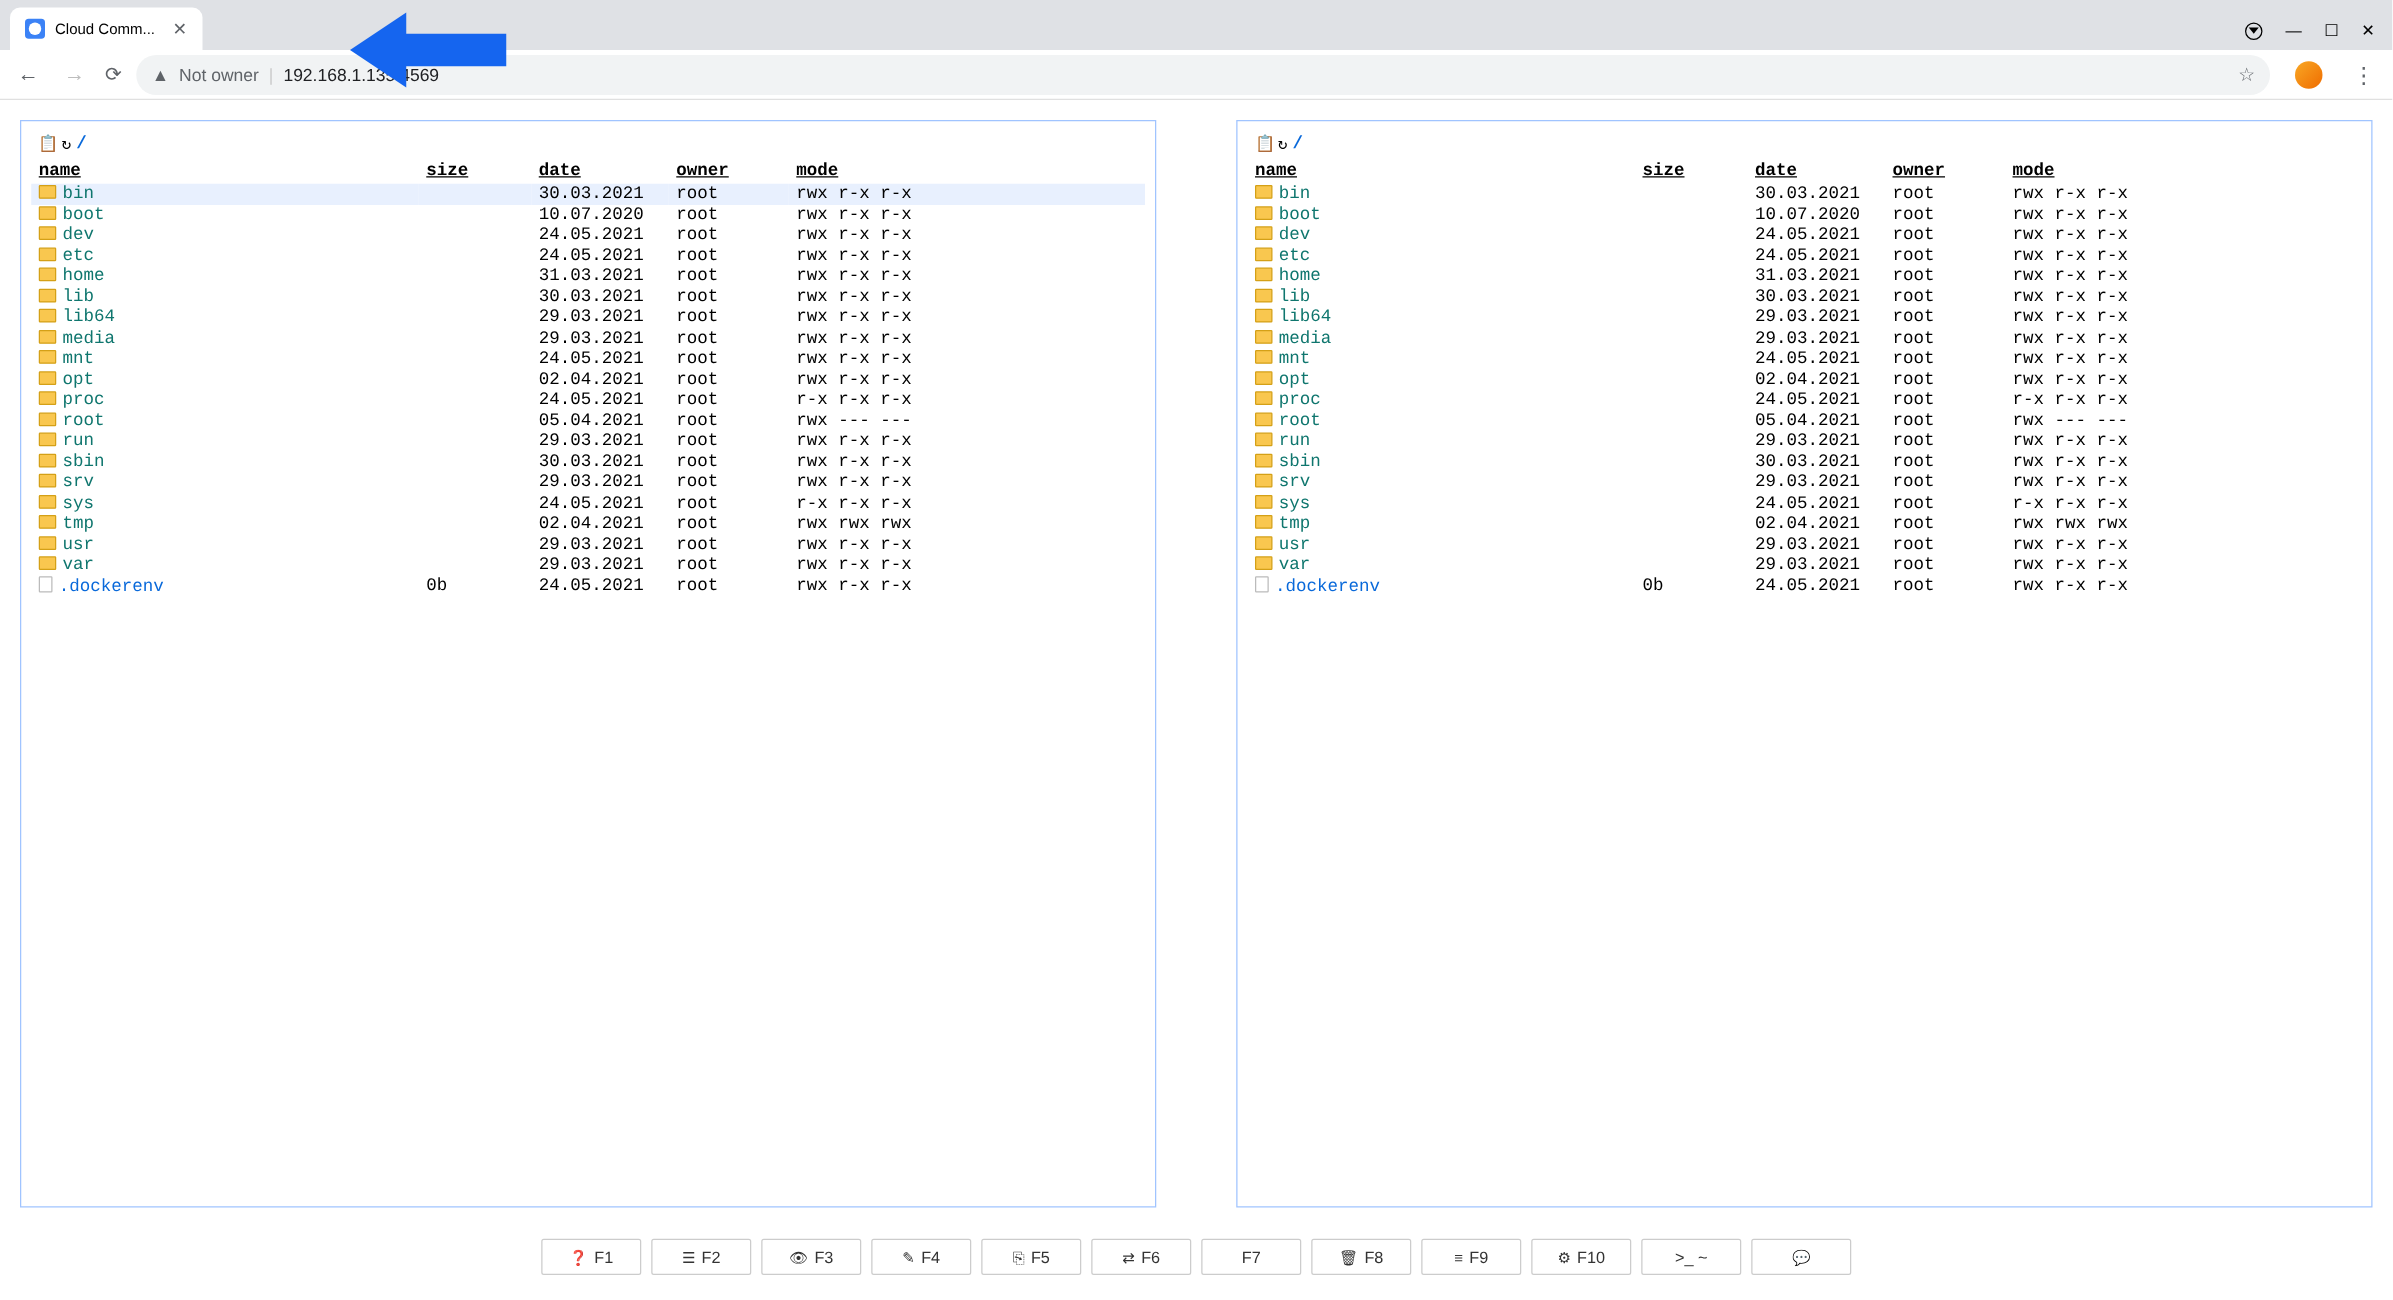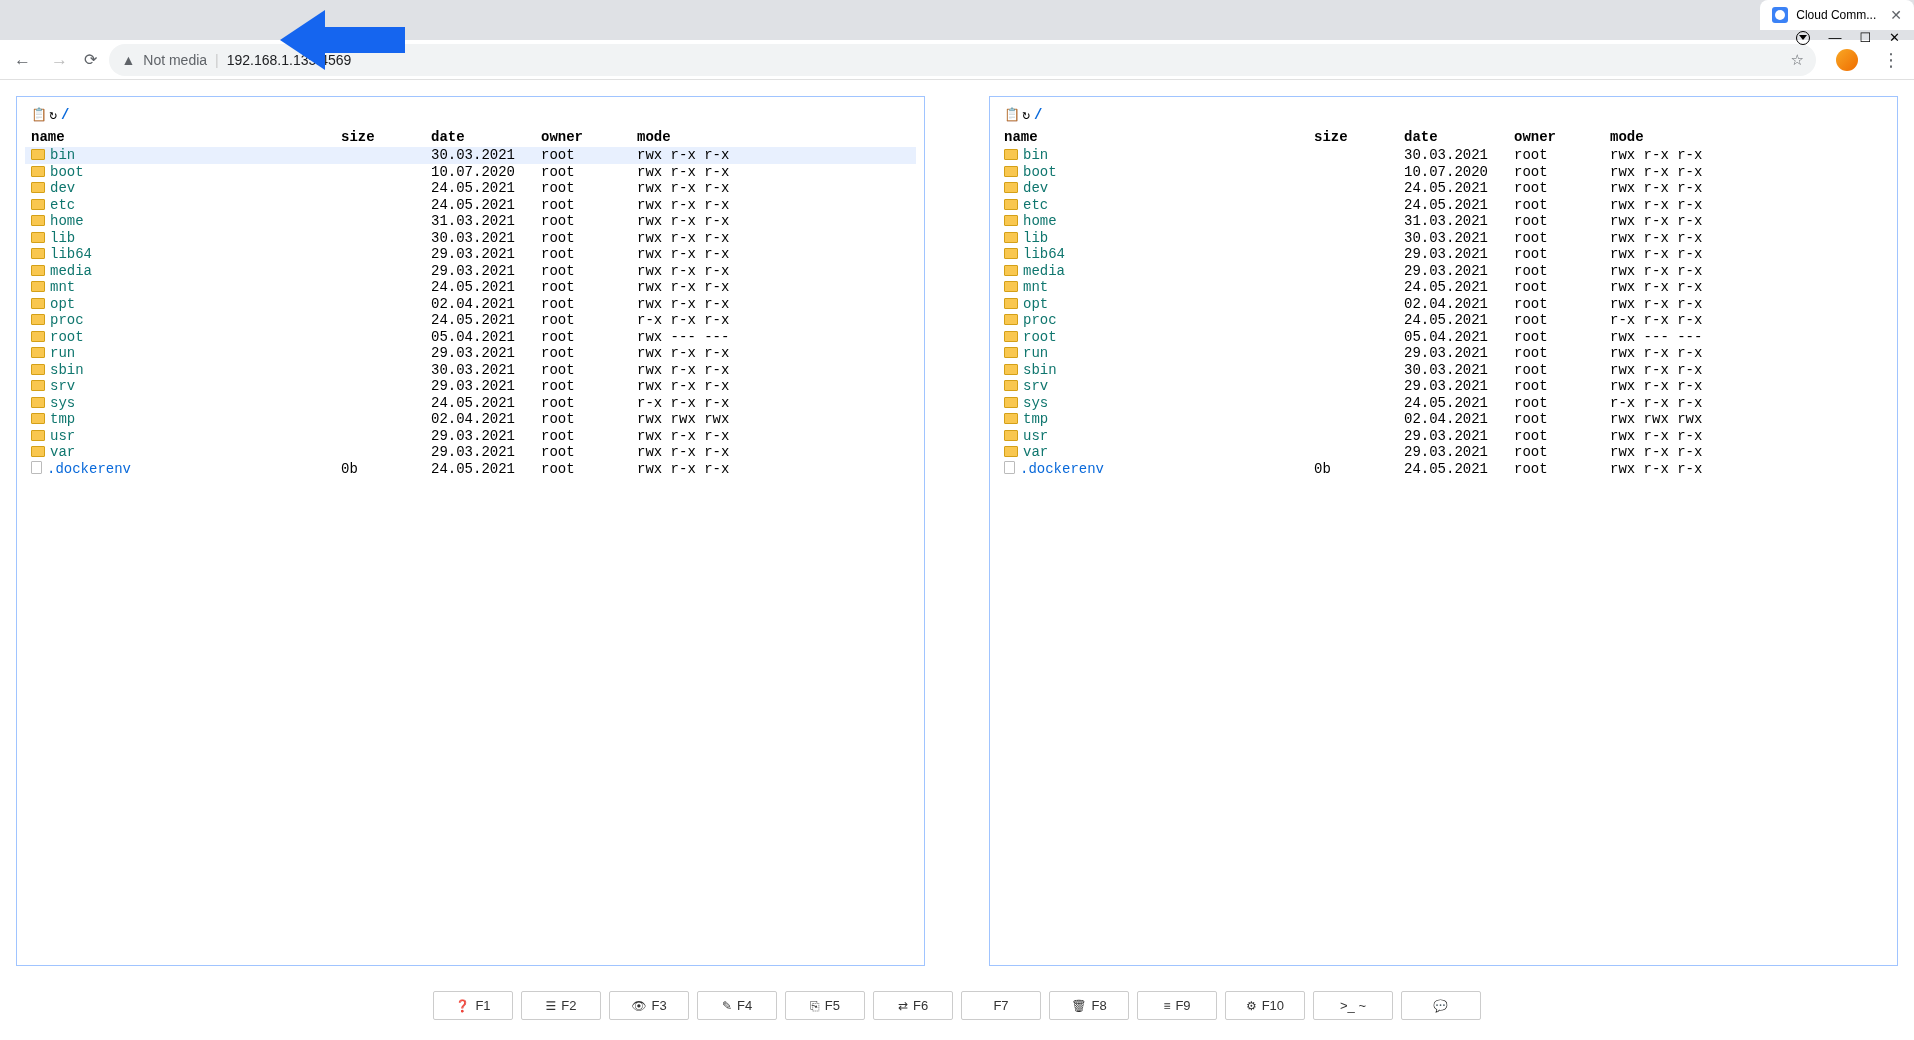--- a/index.html
+++ b/index.html
@@ -1,19 +1,19 @@
 <!DOCTYPE html>
 <html><head>
   <meta charset="utf-8">
   <style>
     * { margin: 0; padding: 0; box-sizing: border-box; }
     body { font-family: Arial, sans-serif; background: #fff; overflow: hidden; }
 
     
-    .browser-chrome { background: #dfe1e5; height: 40px; display: flex; align-items: flex-end; flex-direction: column; }
+    .browser-chrome { background: #dfe1e5; height: 40px; display: flex; align-items: flex-end; }
     .tab { background: #fff; border-radius: 8px 8px 0 0; padding: 7px 12px; display: flex; align-items: center; gap: 8px; font-size: 12px; margin-left: 8px; height: 34px;}
     .tab-favicon { width: 16px; height: 16px; background: #3b82f6; border-radius: 3px; display: flex; align-items: center; justify-content: center; }
     .tab-favicon svg { width: 12px; height: 12px; fill: #fff; }
     .tab-close { color: #5f6368; font-size: 14px; margin-left: 6px; cursor: pointer; }
     .window-controls { margin-left: auto; display: flex; gap: 18px; padding: 0 14px 8px 0; align-items: center; }
     .window-controls span { font-size: 13px; color: #000; cursor: pointer; }
     .wc-circle { width: 14px; height: 14px; border: 1.5px solid #000; border-radius: 50%; display: inline-flex; align-items: center; justify-content: center; font-size: 9px; position: relative; }
     .wc-circle::after { content: ''; border-left: 4px solid transparent; border-right: 4px solid transparent; border-top: 5px solid #000; position: absolute; }
 
     .toolbar { background: #fff; height: 40px; display: flex; align-items: center; padding: 0 10px; border-bottom: 1px solid #e0e0e0; gap: 12px; }
@@ -44,21 +44,21 @@
       padding: 10px 8px;
       position: relative;
       overflow: auto;
     }
 
     .panel-header-row { display: flex; align-items: center; gap: 2px; font-family: "Consolas", "Courier New", monospace; font-size: 14px; margin-bottom: 4px; padding-left: 6px;}
     .panel-icon { font-size: 13px; }
     .panel-path { color: #0969da; font-weight: 600; margin-left: 2px;}
 
     .file-table { width: 100%; font-family: "Consolas", "Courier New", monospace; font-size: 14px; border-collapse: collapse; }
-    .file-table th { text-align: left; font-weight: bold; padding: 2px 6px; color: #000; }
+    .file-table th { text-align: left; font-weight: bold; padding: 2px 6px; color: #000; text-decoration: underline; }
     .file-table th.col-size, .file-table td.c-size { text-align: left; padding-right: 18px; width: 90px;}
     .file-table th.col-name { width: 310px; }
     .file-table th.col-date { width: 110px; }
     .file-table th.col-owner { width: 96px; }
     .file-table td { padding: 0 6px; white-space: nowrap; line-height: 1.18; height:16px; }
     .file-row.selected { background: #e8f0fe; }
     .file-icon { display: inline-block; width: 14px; height: 11px; background: #f9c74f; border: 1px solid #d4a017; border-radius: 1px; margin-right: 5px; vertical-align: -1px; position: relative; }
     .file-icon.file-ic { background: #fff; border: 1px solid #bbb; width: 11px; height: 13px; }
     .fname { color: #0f766e; }
     .fname.dotfile { color: #0969da; }
@@ -88,21 +88,21 @@
     <span>✕</span>
   </div>
 </div>
 
 <div class="toolbar">
   <span class="nav-arrow">←</span>
   <span class="nav-arrow" style="color:#bdbdbd">→</span>
   <span class="reload">⟳</span>
   <div class="addr-bar">
     <span class="not-secure-icon">▲</span>
-    <span>Not media</span>
+    <span>Not owner</span>
     <span class="addr-sep">|</span>
     <span class="addr-url">192.168.1.135:4569</span>
     <span class="star-icon">☆</span>
   </div>
   <span class="avatar"></span>
   <span class="kebab">⋮</span>
 </div>
 
 <svg class="big-arrow" width="130" height="70">
   <polygon points="0,35 45,5 45,22 125,22 125,48 45,48 45,65" fill="#1565ef"></polygon>

